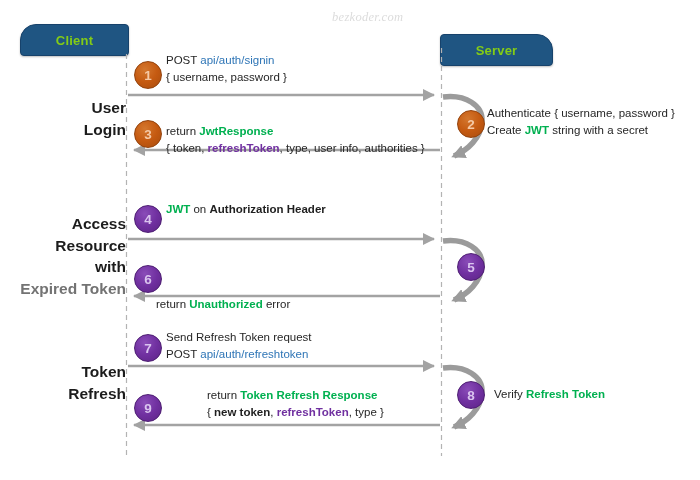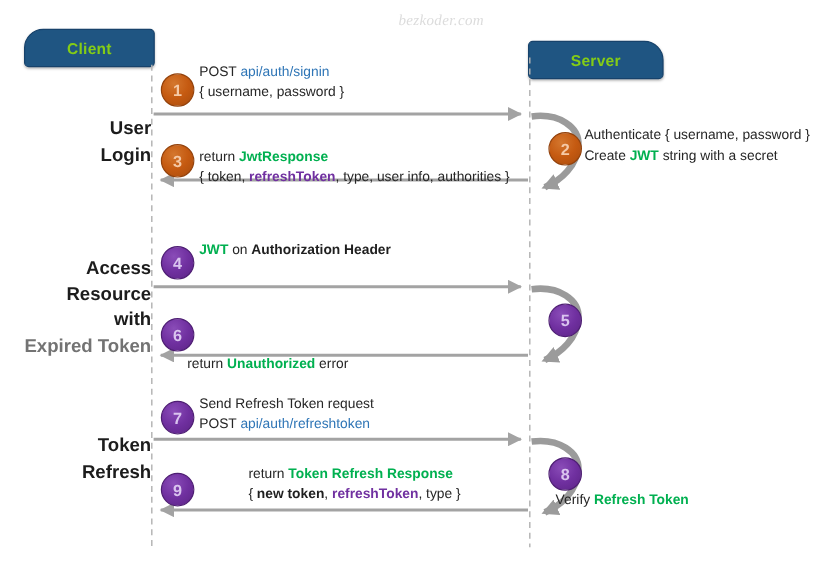--- a/index.html
+++ b/index.html
@@ -154,21 +154,21 @@
 
   <div class="msg" style="left:156px;top:272px;margin-top:24px;">
     <div><span>return </span><span class="green">Unauthorized</span><span> error</span></div>
   </div>
 
   <div class="msg" style="left:166px;top:329px;">
     <div><span>Send Refresh Token request</span></div>
     <div><span>POST </span><span class="blue-t">api/auth/refreshtoken</span></div>
   </div>
 
-  <div class="msg" style="left:463px;top:386px;margin-top:23px;">
+  <div class="msg" style="left:494px;top:386px;">
     <div><span>Verify </span><span class="green">Refresh Token</span></div>
   </div>
 
   <div class="msg" style="left:166px;top:387px;margin-left:41px;">
     <div><span>return </span><span class="green">Token Refresh Response</span></div>
     <div><span>{ </span><span class="bold">new token</span><span>, </span><span class="purple-t">refreshToken</span><span>, type }</span></div>
   </div>
 
 </div>
 

